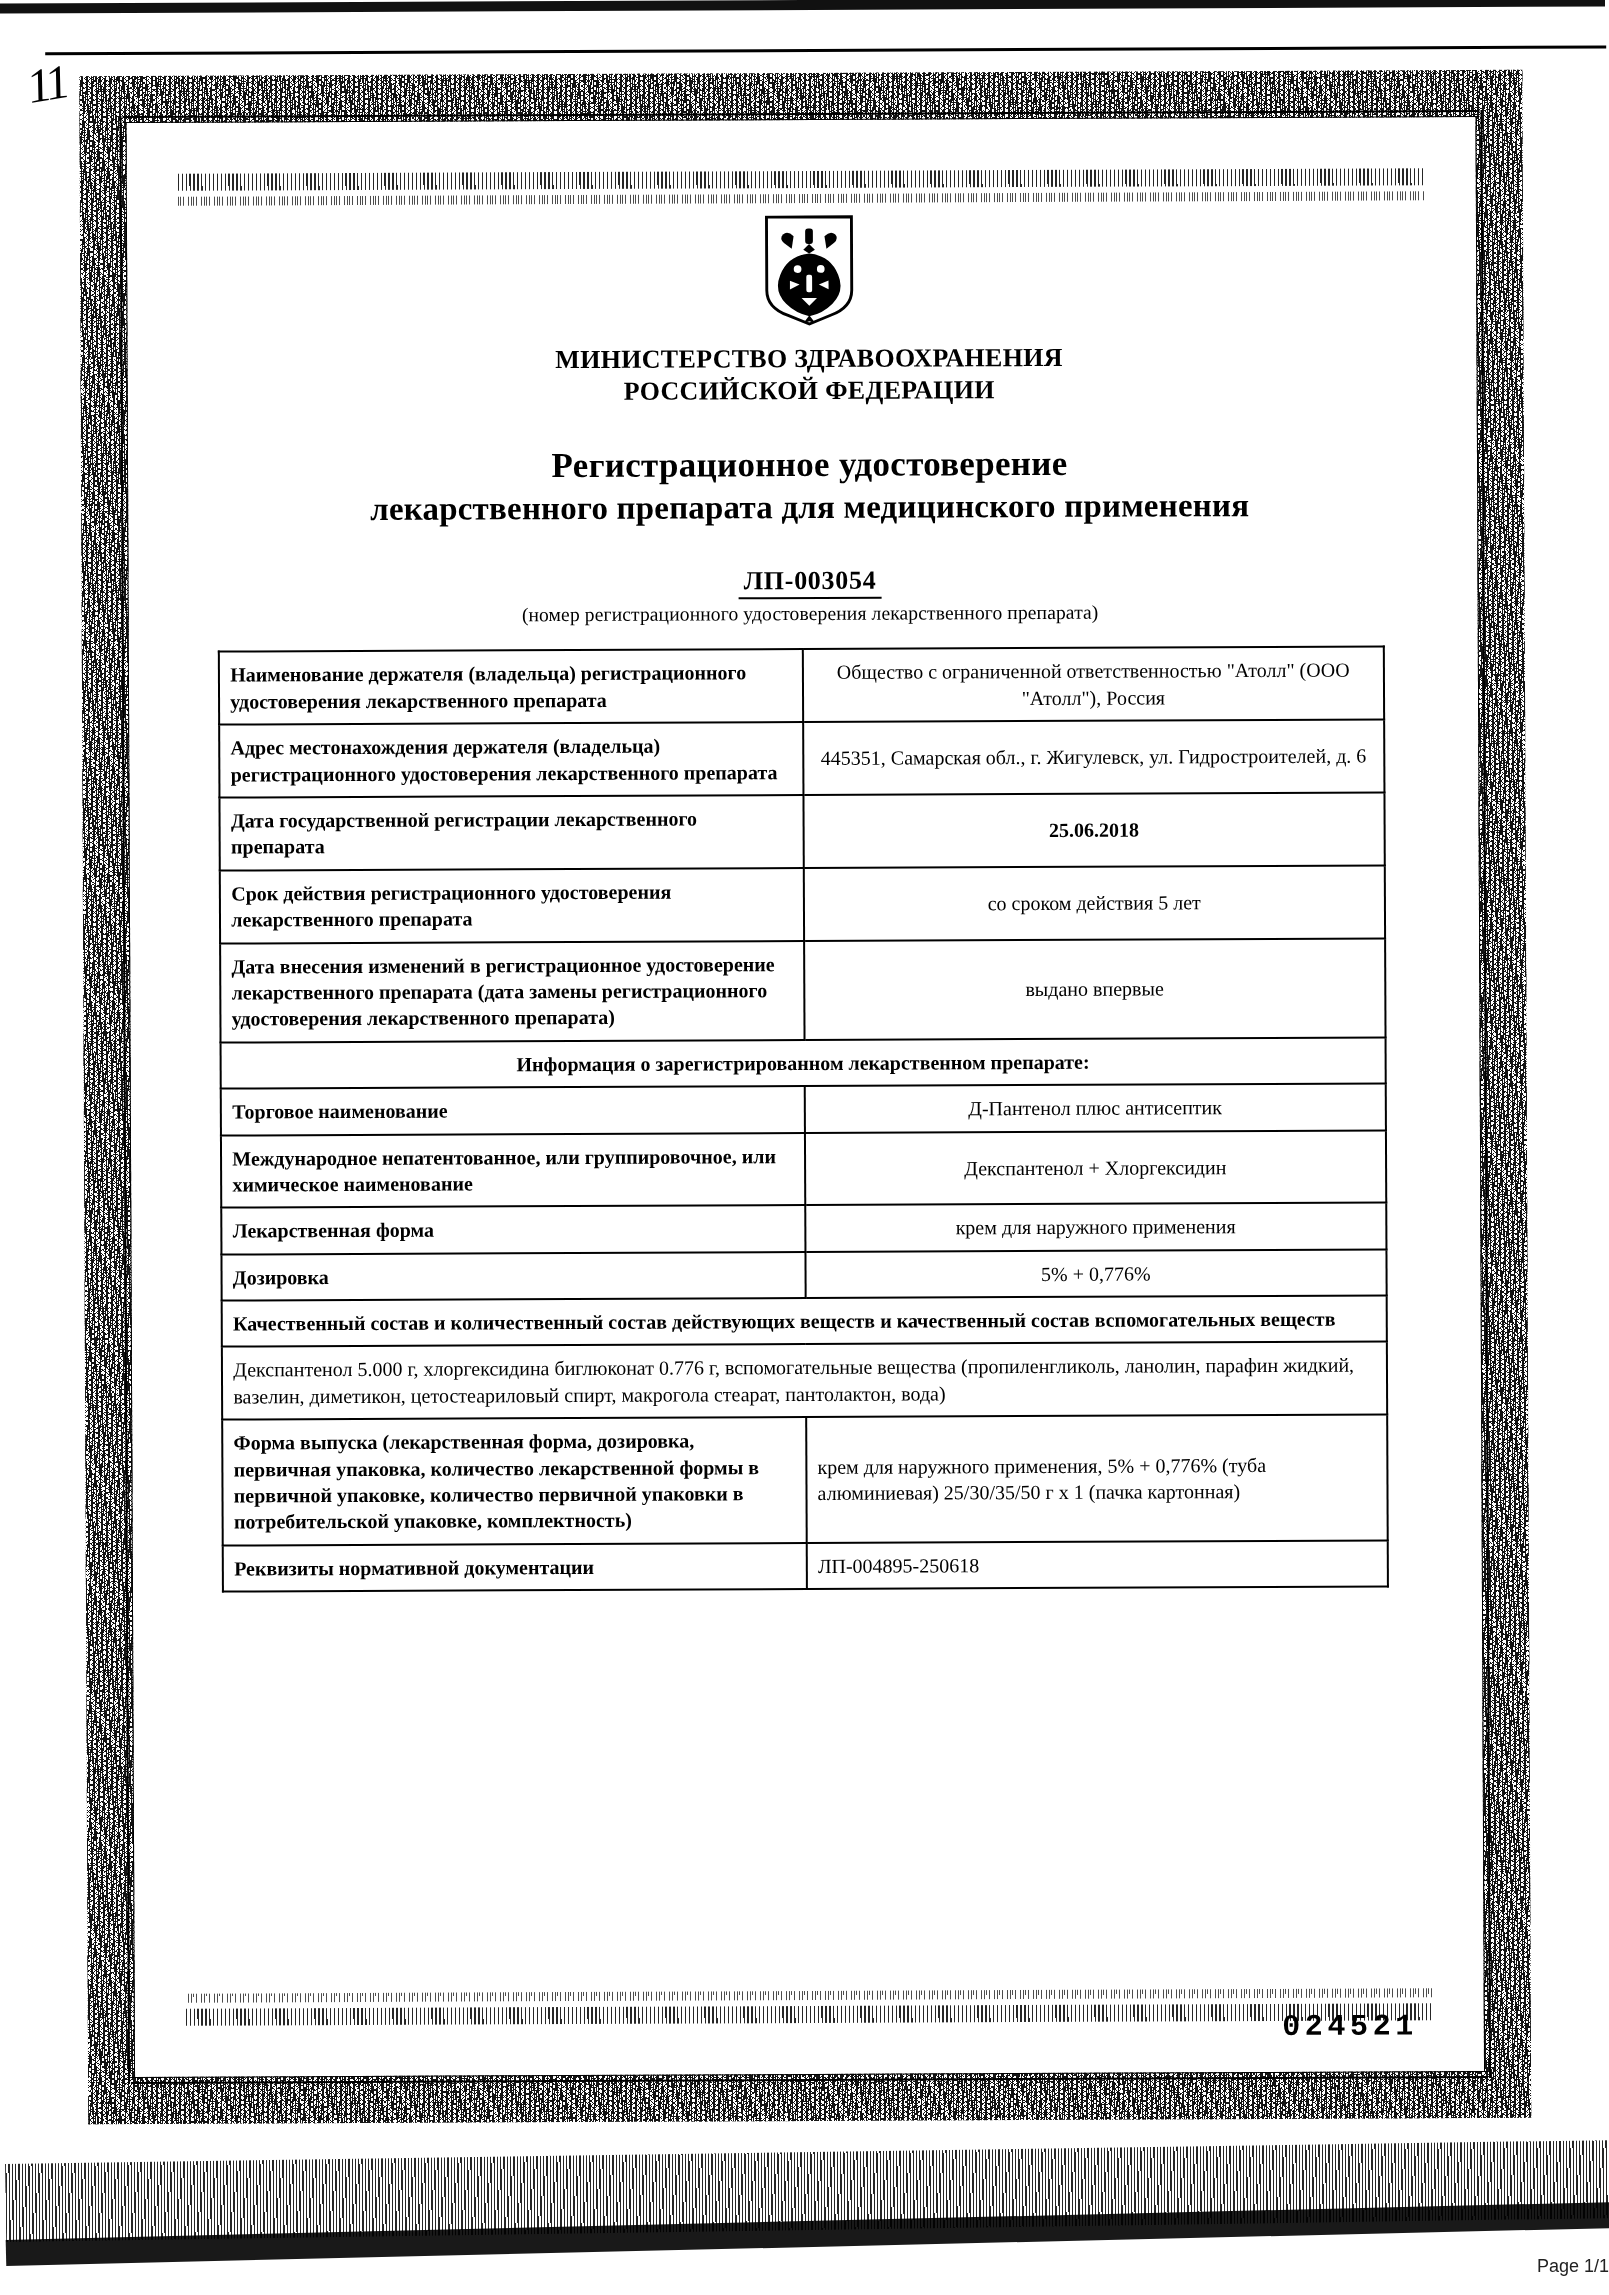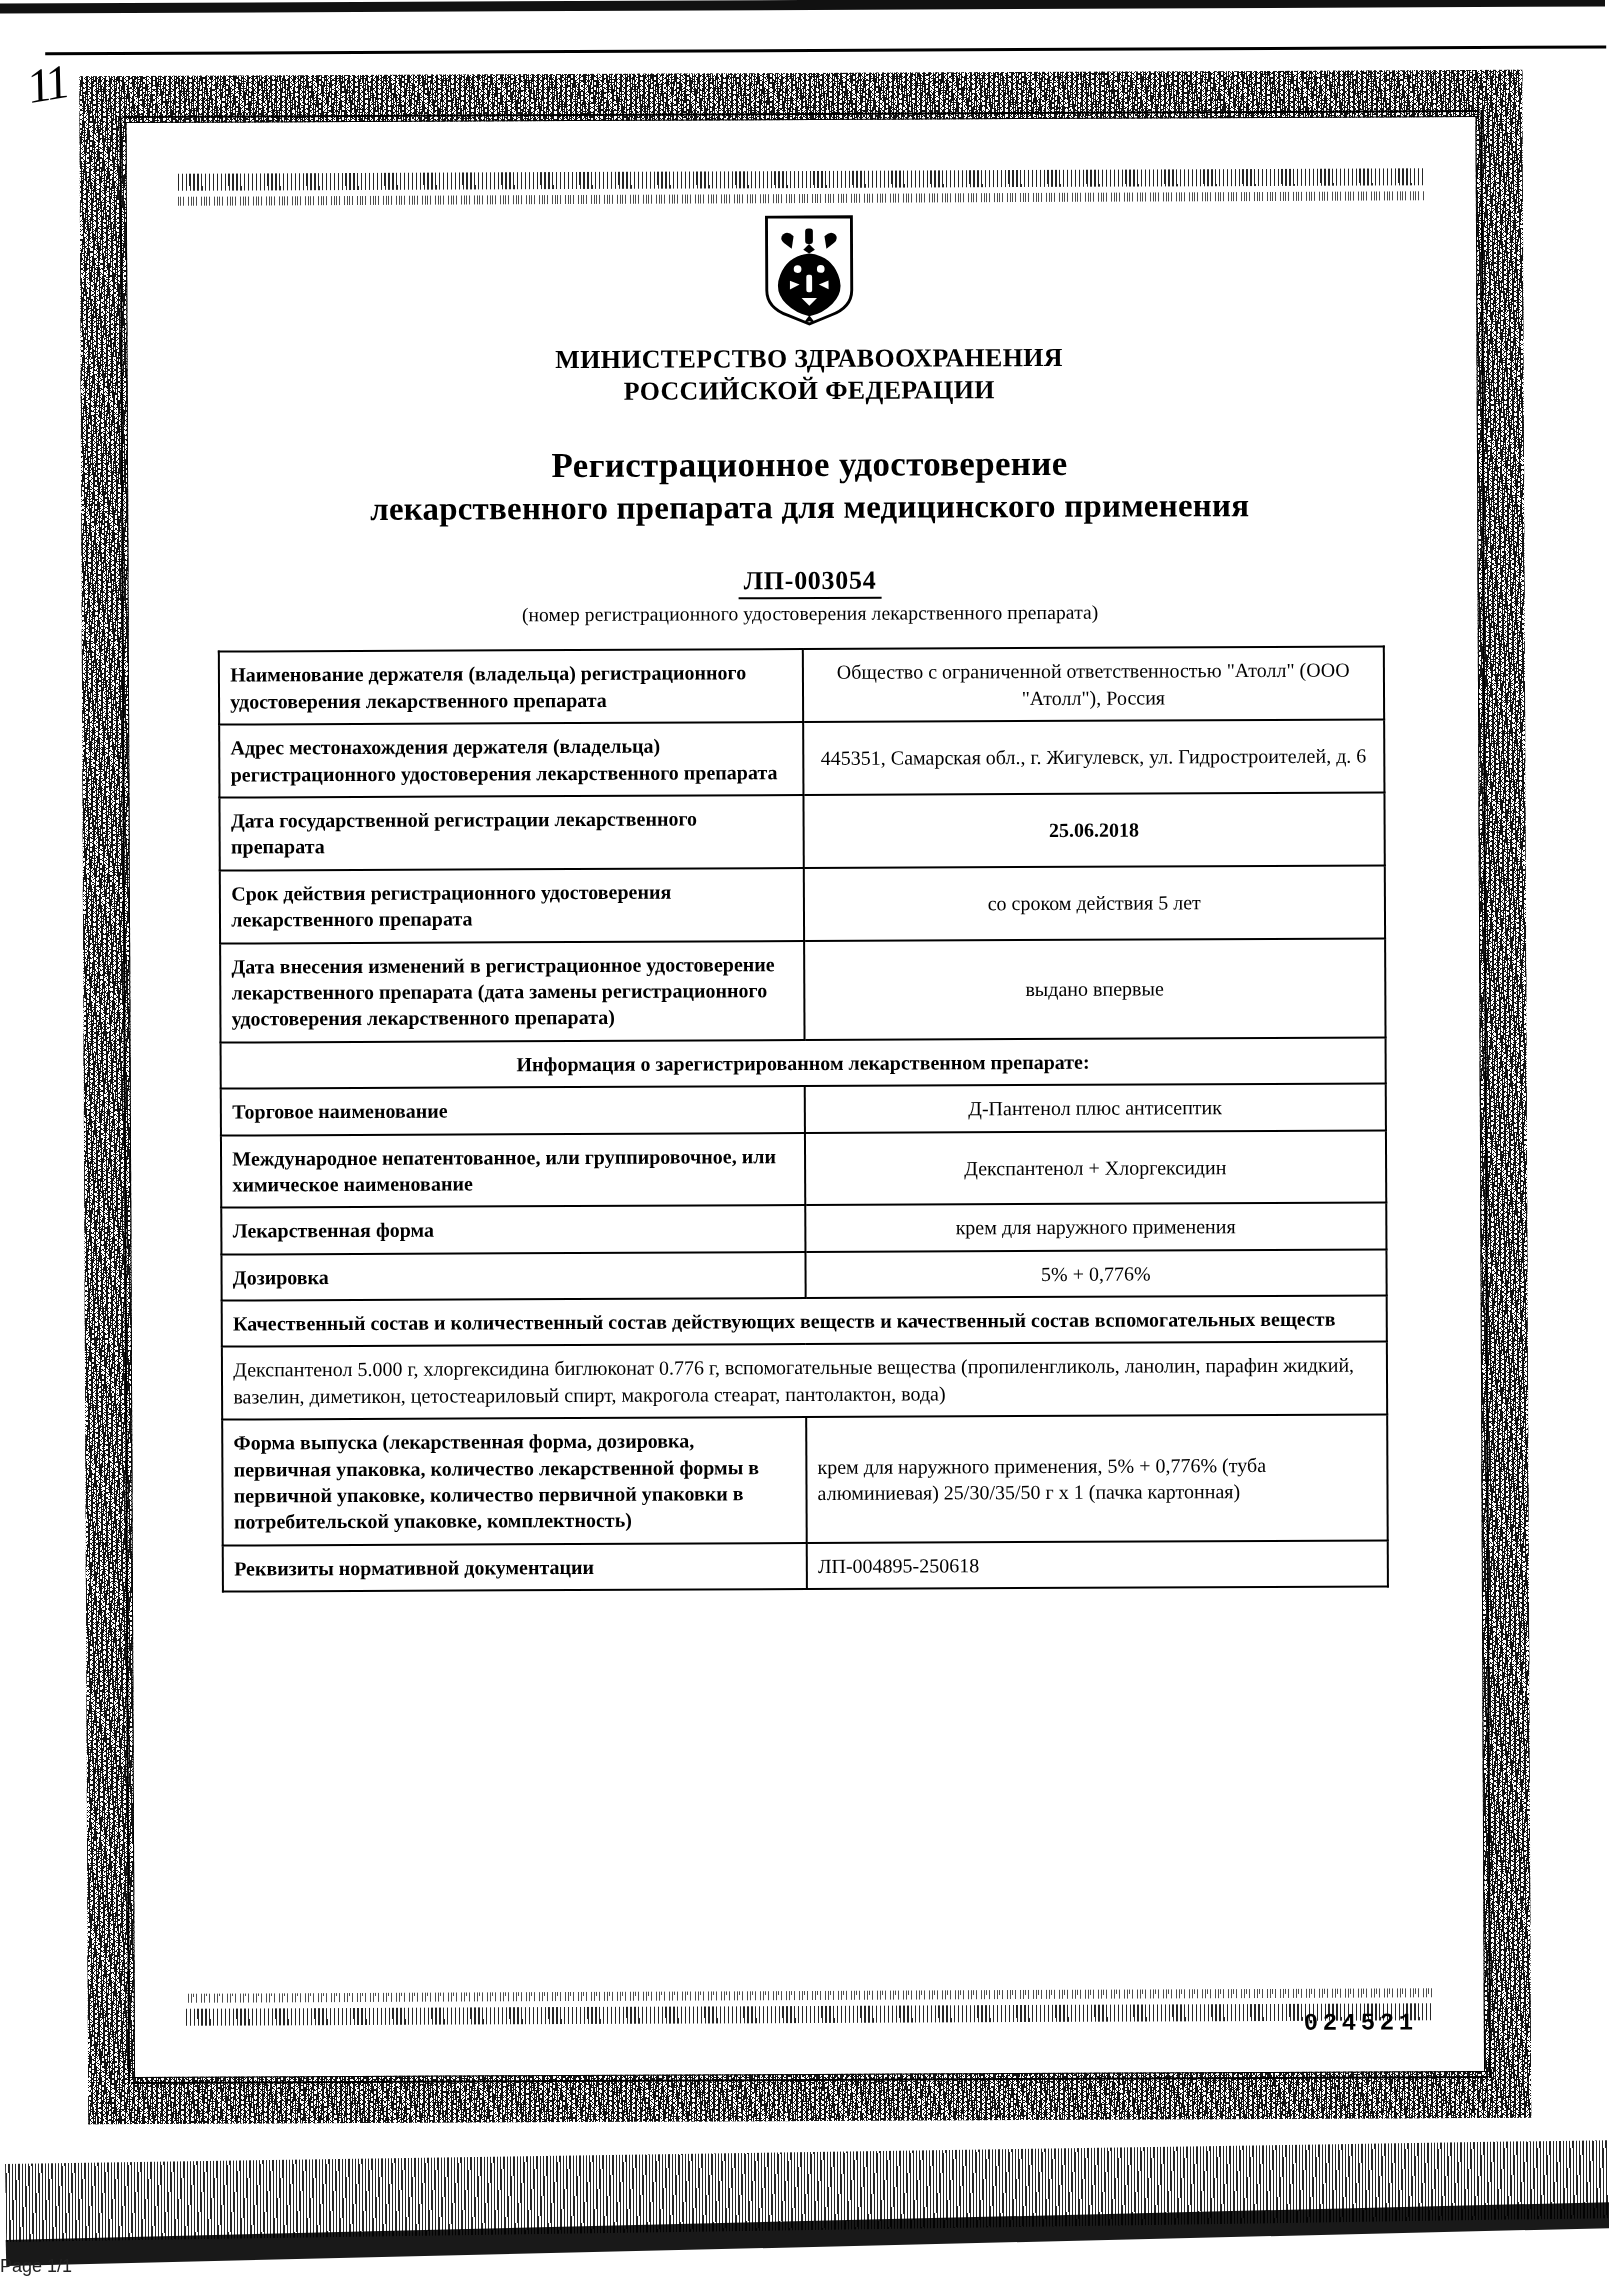--- a/index.html
+++ b/index.html
@@ -189,31 +189,31 @@
   td.value.left{
     text-align:left;
   }
 
   
   .serial{
     position:absolute;
     right:196px;
     top:2012px;
     font-family:"Liberation Mono",monospace;
-    font-size:24px;
+    font-size:30px;
     letter-spacing:4.6px;
     font-weight:bold;
   }
 
   
   .pagefoot{
     position:absolute;
     left:0;right:0;
     top:2256px;
-    text-align:left;
+    text-align:right;
     font-size:18px;
     font-family:"Liberation Sans",sans-serif;
     color:#222;
   }
 
   
   .bot-bleed{
     position:absolute;left:0;right:0;top:2152px;height:78px;
     background-image:repeating-linear-gradient(90deg,#000 0 1.3px,transparent 1.3px 3.3px);
     opacity:.85;

